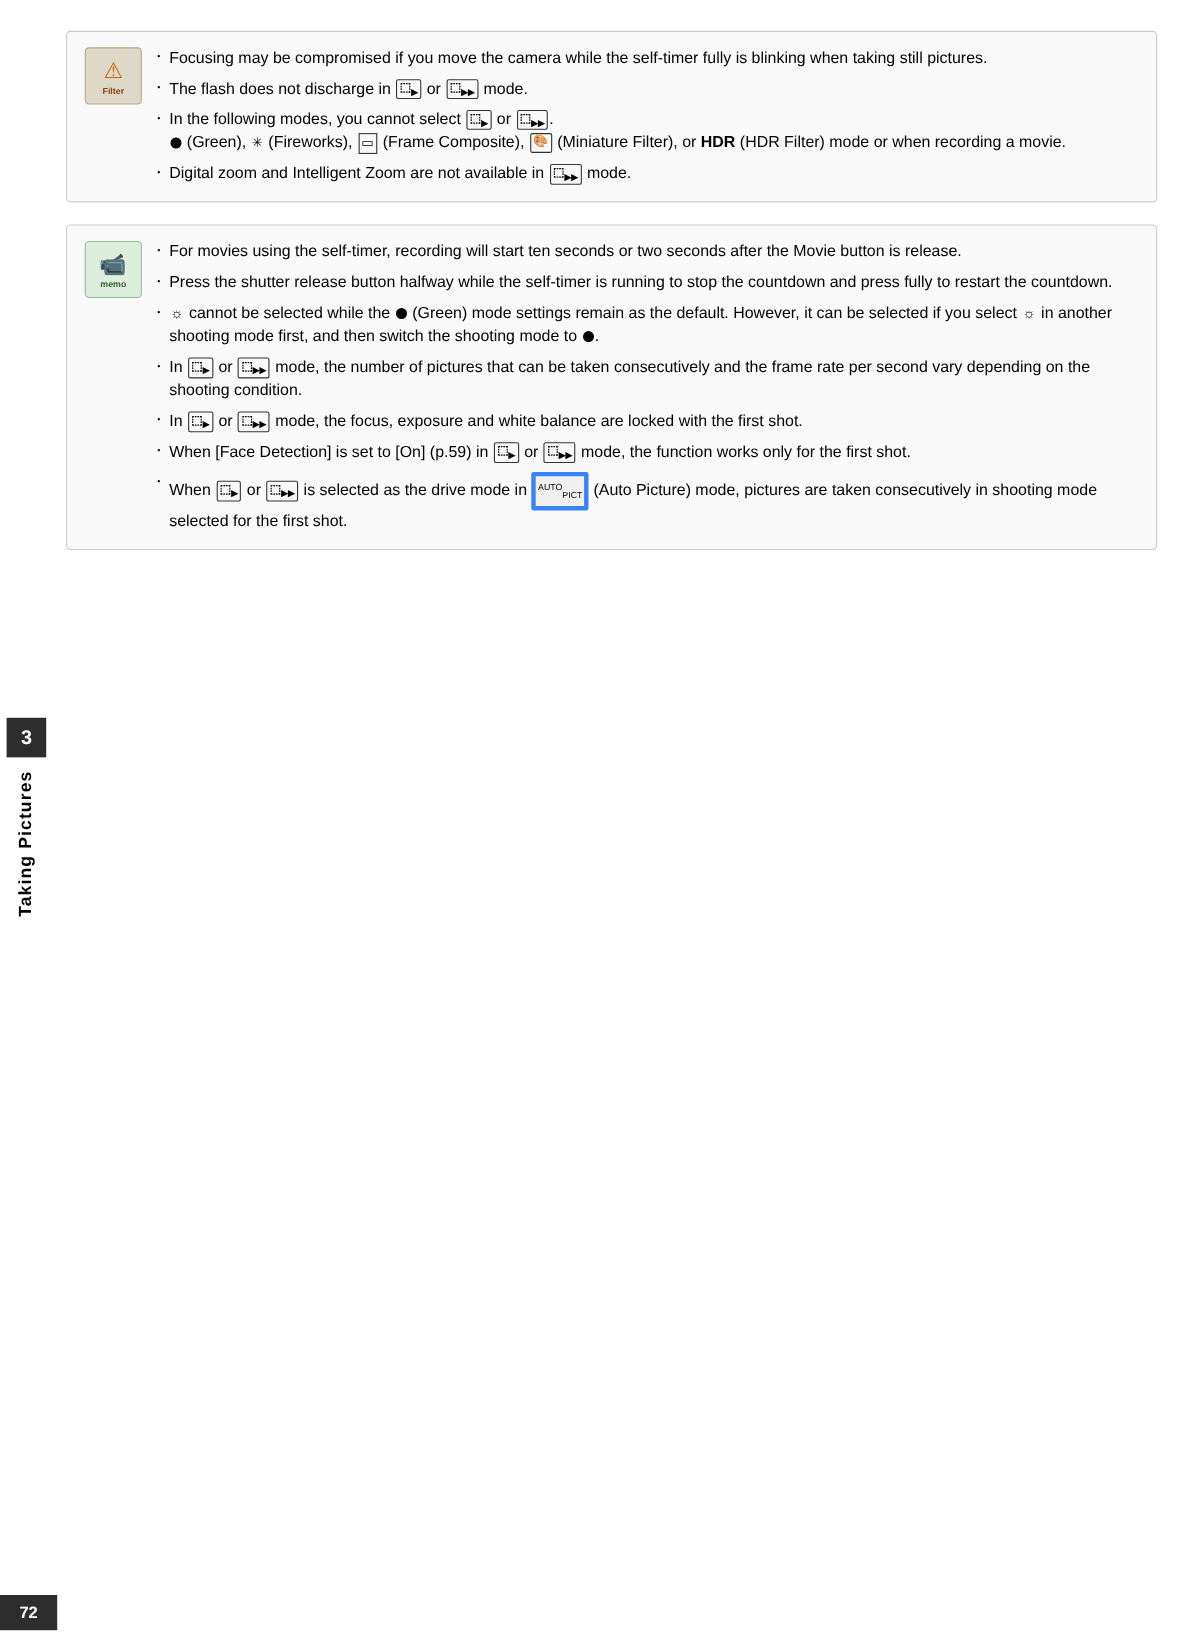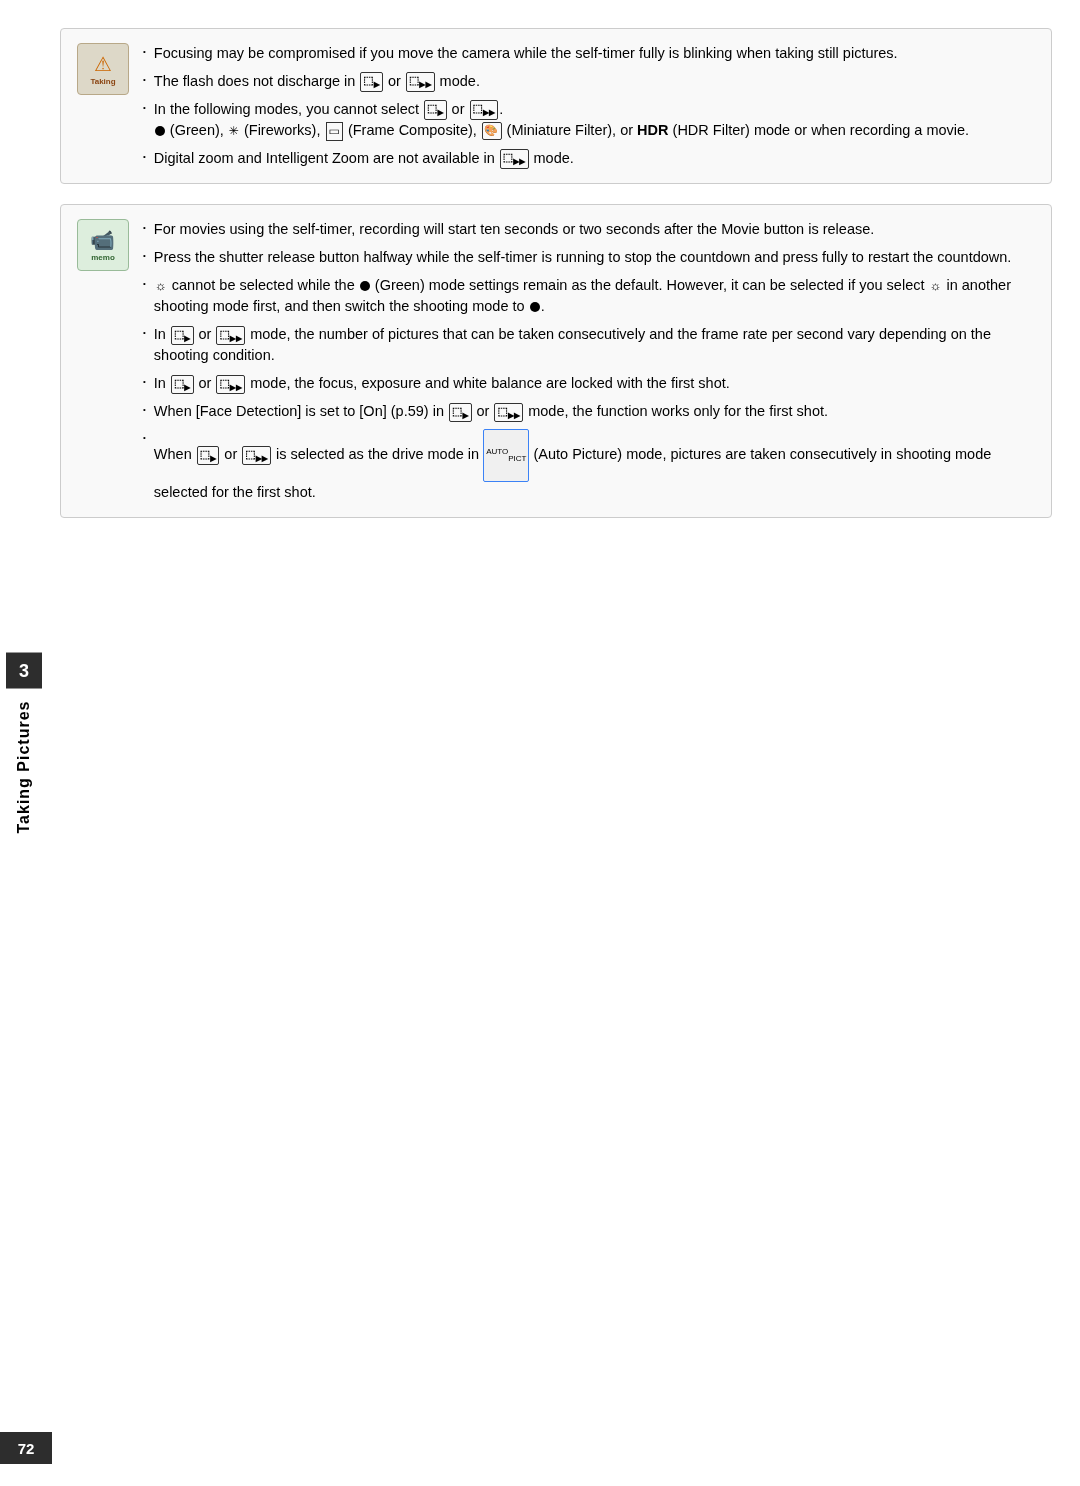--- a/index.html
+++ b/index.html
@@ -66,21 +66,21 @@
       font-size: 16px;
       font-weight: bold;
       color: #000000;
       letter-spacing: 1px;
       white-space: nowrap;
     }
 
     
     .page-number {
       position: absolute;
-      bottom: 22px;
+      bottom: 4px;
       left: 0;
       width: 52px;
       height: 32px;
       background: #2d2d2d;
       color: #ffffff;
       display: flex;
       align-items: center;
       justify-content: center;
       font-size: 15px;
       font-weight: bold;
@@ -251,22 +251,22 @@
       vertical-align: middle;
       margin: 0 1px;
       border: 1px solid #333;
       padding: 0 2px;
       border-radius: 2px;
     }
 
     .auto-pic-icon {
       display: inline-block;
       font-size: 10px;
-      border: 1px solid #3b82f6;
-      padding: 16px 2px;
+      border: 4px solid #3b82f6;
+      padding: 4px 2px;
       vertical-align: middle;
       border-radius: 2px;
       background: #f0f0f0;
     }
   </style>
 </head>
 <body>
 
 <div class="page-container">
 
@@ -276,21 +276,21 @@
       <div class="chapter-title-vertical">Taking Pictures</div>
     </div>
     <div class="page-number">72</div>
   </div>
 
   <div class="main-content">
 
     <div class="caution-box">
       <div class="caution-icon-img">
         <span class="icon-symbol">⚠</span>
-        <span class="icon-text">Taking</span>
+        <span class="icon-text">Filter</span>
       </div>
       <div>
         <ul class="bullet-list">
           <li>
             <span class="bullet-dot">•</span>
             <span class="bullet-text">Focusing may be compromised if you move the camera while the self-timer fully is blinking when taking still pictures.</span>
           </li>
           <li>
             <span class="bullet-dot">•</span>
             <span class="bullet-text">The flash does not discharge in <span class="cam-icon-small">⬚<sub style="font-size:8px">▶</sub></span> or <span class="cam-icon-small">⬚<sub style="font-size:8px">▶▶</sub></span> mode.</span>

